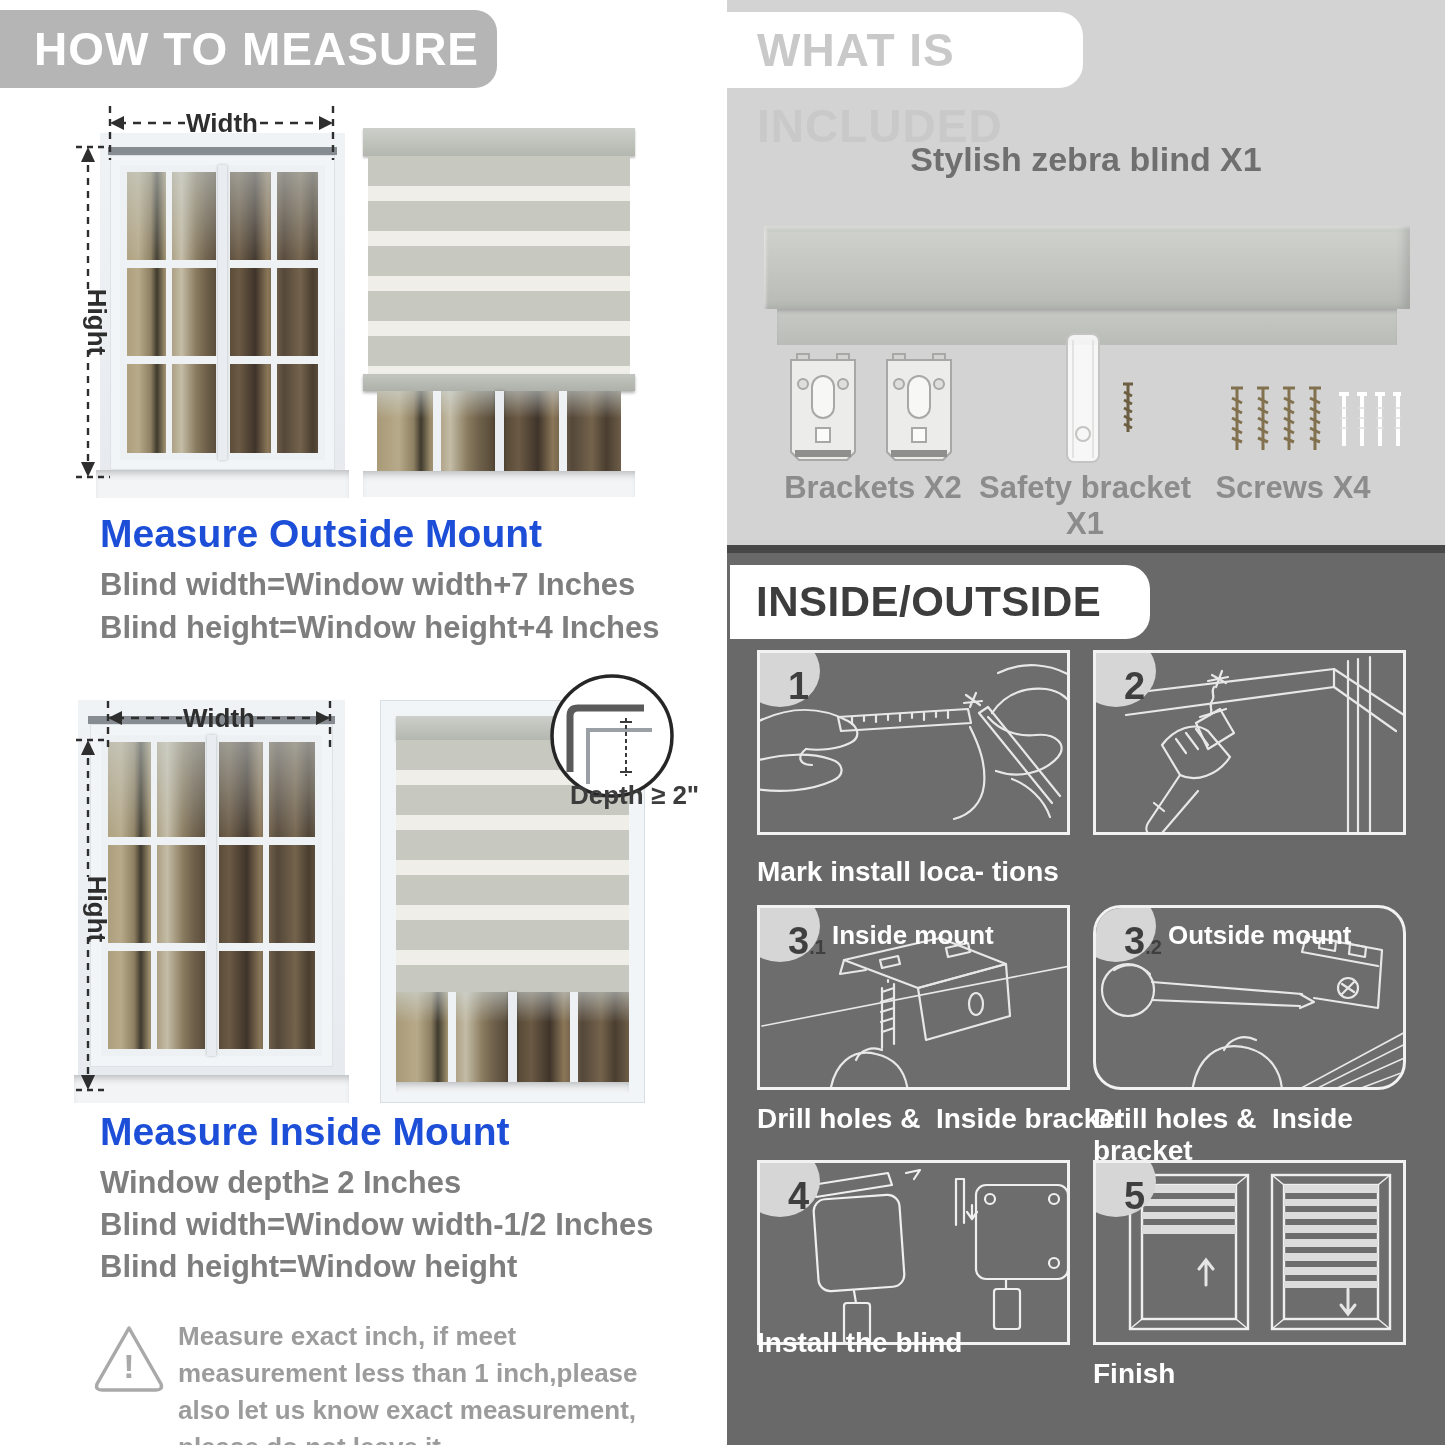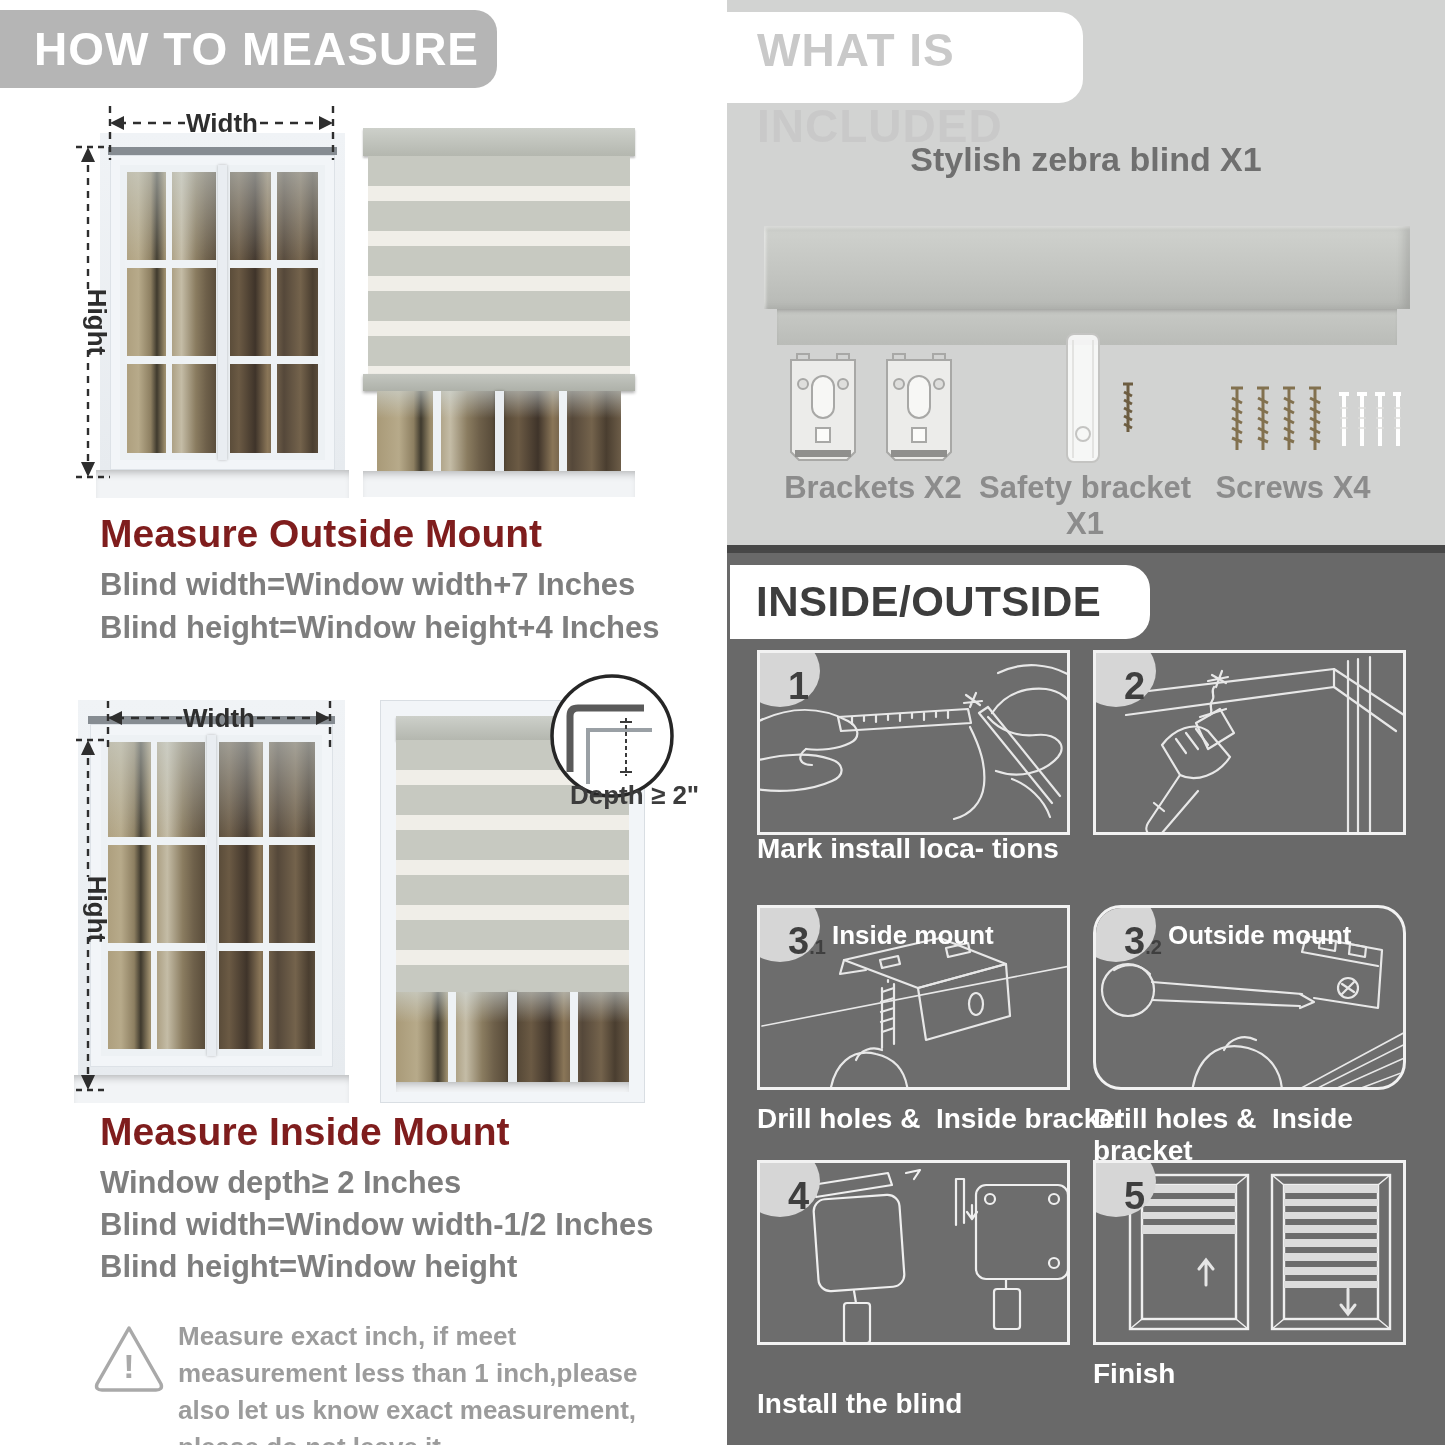--- a/index.html
+++ b/index.html
@@ -10,21 +10,21 @@
   }
   .abs{position:absolute;}
 
   
   .htm-header{
     left:0;top:10px;width:497px;height:78px;
     background:#b5b5b5;border-radius:0 22px 22px 0;
     color:#ffffff;font-size:46px;font-weight:800;letter-spacing:1px;
     line-height:78px;padding-left:34px;box-sizing:border-box;
   }
-  .sec-heading{font-size:39px;font-weight:800;color:#7f1d1d;}
+  .sec-heading{font-size:39px;font-weight:800;color:#1d4ed8;}
   .sec-line{font-size:31px;font-weight:700;color:#7e7e7e;}
 
   
   .wall{background:linear-gradient(180deg,#f0f3f6,#e7ebef);}
   .topstrip{background:#868c92;}
   .wframe{background:#f2f5f8;border:1px solid #dde2e7;box-sizing:border-box;}
   .scene{
     background:
       linear-gradient(180deg,rgba(210,220,222,.55),rgba(210,220,222,0) 34%),
       linear-gradient(90deg,#a99a78 0%,#b7aa8a 9%,#8d7f61 15%,#3f3a2e 18%,#9c8d6c 22%,
@@ -41,21 +41,21 @@
   .zstripes{background:repeating-linear-gradient(180deg,#c7c9c1 0 30px,#f0eee8 30px 45px);}
   .bottomrail{background:linear-gradient(180deg,#c3c6c0,#aeb1a9);box-shadow:0 2px 3px rgba(0,0,0,.3);}
 
   .depth-label{font-size:26px;font-weight:800;color:#3c3c3c;}
 
   .warn-text{font-size:26px;font-weight:700;color:#9c9c9c;line-height:37px;width:482px;}
 
   
   .included-section{left:727px;top:0;width:718px;height:549px;background:#d2d3d2;}
   .wii-header{
-    left:0;top:12px;width:356px;height:91px;background:#ffffff;border-radius:0 24px 24px 0;
+    left:0;top:12px;width:356px;height:76px;background:#ffffff;border-radius:0 24px 24px 0;
     color:#c9c9c9;font-size:46px;font-weight:800;letter-spacing:1px;
     line-height:76px;padding-left:30px;box-sizing:border-box;
   }
   .product-label{left:0;top:140px;width:718px;text-align:center;font-size:34px;font-weight:800;color:#6f6f6f;}
   .rail-upper{left:37px;top:226px;width:646px;height:83px;
     background:linear-gradient(180deg,#d0d2ce,#c2c4c0 60%,#b7b9b5);
     box-shadow:inset -6px 0 8px rgba(0,0,0,.12), inset 2px 2px 3px rgba(255,255,255,.5);}
   .rail-lip{left:50px;top:309px;width:620px;height:36px;
     background:linear-gradient(180deg,#c7c9c5,#babcb8);
     box-shadow:inset 0 4px 5px -3px rgba(0,0,0,.25);}
@@ -299,21 +299,21 @@
         <path d="M232,60 C244,42 262,34 286,36 C300,38 310,46 313,56"></path>
         <path d="M228,64 C240,78 258,84 276,82 C296,80 308,92 298,104 C284,120 258,126 236,118"></path>
         <path d="M210,74 C220,94 226,112 224,132 C222,150 210,162 194,166"></path>
         <path d="M252,126 C268,132 284,146 290,164"></path>
       </g>
     </svg>
     <div class="badge"></div>
     <div class="badge-num"><span>1</span><span class="badge-sub"></span></div>
     <div class="panel-title"></div>
   </div>
-  <div class="caption" style="left:30px;top:280px;">Mark install loca- tions</div>
+  <div class="caption" style="left:30px;top:303px;">Mark install loca- tions</div>
 
   <div class="panel" style="left:366px;top:97px;">
     <svg width="313" height="185" viewBox="0 0 313 185">
       <g stroke="#e8e8e8" stroke-width="2.2" fill="none" stroke-linecap="round" stroke-linejoin="round">
         <path d="M2,44 L238,16 L311,64"></path>
         <path d="M30,62 L238,34 L300,78"></path>
         <path d="M238,16 V34"></path>
         <path d="M252,8 v177 M262,6 v179 M274,4 v181"></path>
         <path d="M116,22 l14,8 M126,18 l-6,16 M112,28 l20,-4"></path>
         <path d="M118,34 c-4,6 2,8 -2,14 c-4,6 2,8 -2,14"></path>
@@ -391,21 +391,21 @@
         <circle cx="294" cy="36" r="5"></circle>
         <circle cx="294" cy="100" r="5"></circle>
         <path d="M246,116 v10"></path>
         <rect x="234" y="126" width="26" height="40" rx="3"></rect>
       </g>
     </svg>
     <div class="badge"></div>
     <div class="badge-num"><span>4</span><span class="badge-sub"></span></div>
     <div class="panel-title"></div>
   </div>
-  <div class="caption" style="left:30px;top:835px;text-align:center;">Install the blind</div>
+  <div class="caption" style="left:30px;top:774px;text-align:center;">Install the blind</div>
 
   <div class="panel" style="left:366px;top:607px;">
     <svg width="313" height="185" viewBox="0 0 313 185">
       <g stroke="#efefef" stroke-width="2.4" fill="none">
         <rect x="34" y="12" width="118" height="154"></rect>
         <rect x="46" y="22" width="94" height="134"></rect>
         <path d="M34,12 L46,22 M152,12 L140,22 M34,166 L46,156 M152,166 L140,156" stroke-width="1.5"></path>
         <rect x="176" y="12" width="118" height="154"></rect>
         <rect x="188" y="22" width="94" height="134"></rect>
         <path d="M176,12 L188,22 M294,12 L282,22 M176,166 L188,156 M294,166 L282,156" stroke-width="1.5"></path>

